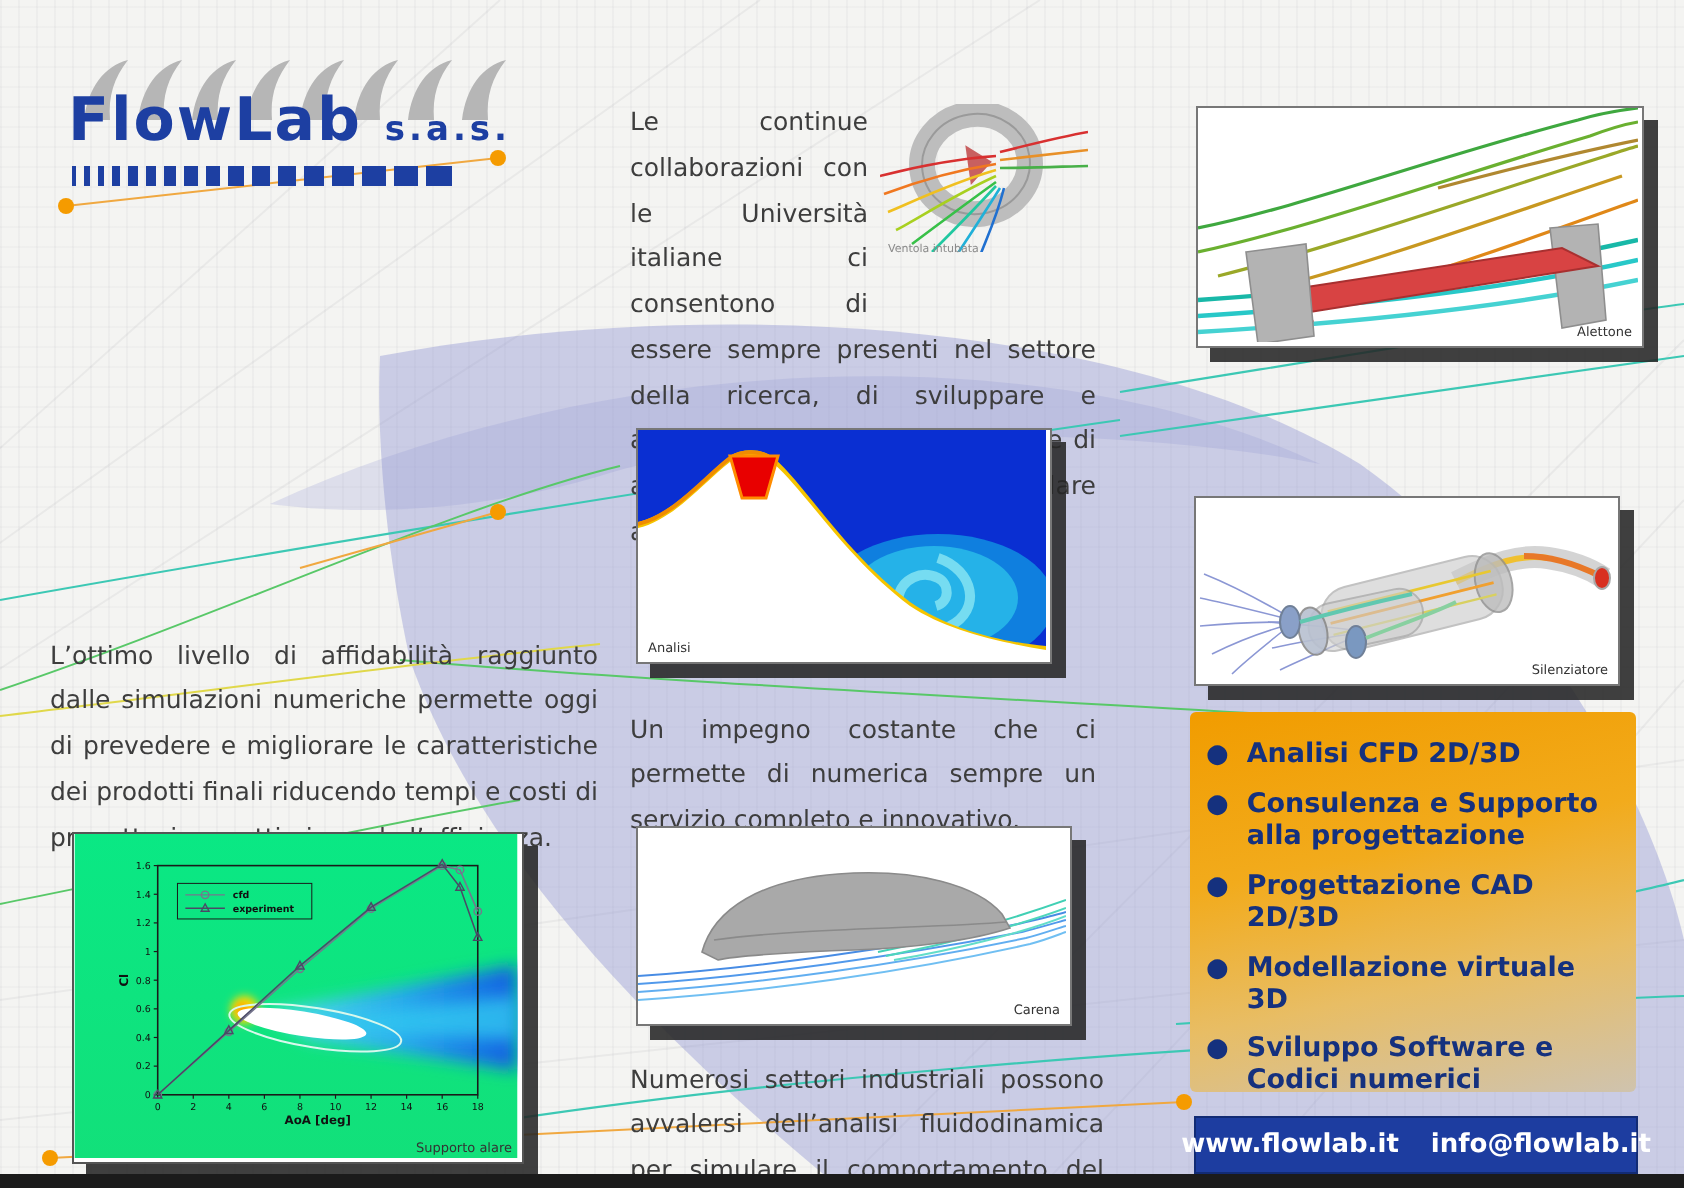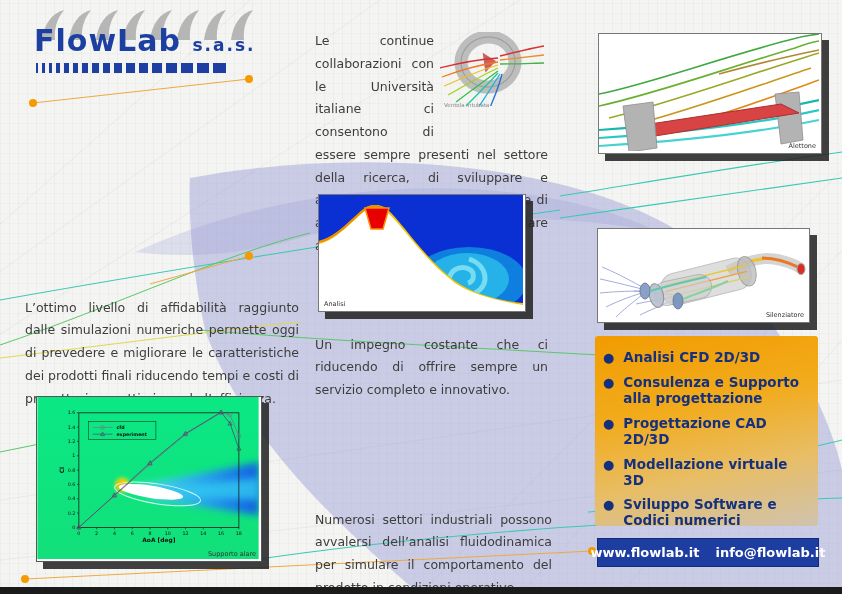--- a/index.html
+++ b/index.html
@@ -4,21 +4,21 @@
 <style>
   html,body{margin:0;padding:0;}
   body{width:842px;height:594px;font-family:"DejaVu Sans","Liberation Sans",sans-serif;}
   .page{position:relative;width:842px;height:594px;overflow:hidden;
     background-color:#f4f4f2;
     background-image:
       repeating-linear-gradient(90deg, rgba(120,120,135,0.055) 0 1px, transparent 1px 9px),
       repeating-linear-gradient(0deg, rgba(120,120,135,0.04) 0 1px, transparent 1px 10px);
   }
   .bg-decor{position:absolute;inset:0;z-index:1;}
-  .content{position:absolute;inset:0;z-index:2;}
+  .content{position:absolute;inset:0;z-index:2;margin-top:20px;}
 
   
   .logo-block{position:absolute;left:28px;top:10px;width:260px;height:72px;}
   .logo-swoosh{position:absolute;left:14px;top:0;}
   .logo-text{position:absolute;left:6px;top:16px;font-weight:bold;color:#1d3fa2;
     font-size:30px;letter-spacing:1px;line-height:1;}
   .logo-suffix{font-size:17px;letter-spacing:2px;}
   .logo-squares{position:absolute;left:8px;top:52px;display:flex;align-items:flex-end;gap:4px;height:11px;}
   .logo-squares i{display:block;height:10px;background:#1d3fa2;}
 
@@ -289,22 +289,39 @@
         <path d="M150,64 C168,70 172,90 156,98 C142,104 128,96 130,84 C132,74 142,70 150,74 C156,77 156,86 149,88" fill="none" stroke="#7fe0f2" stroke-width="5" opacity="0.9"></path>
         <path d="M0,46 C18,42 34,22 46,13 C52,9 62,9 68,14 C84,28 104,62 136,86 C156,100 182,106 204,108 L204,114 L0,114 Z" fill="#f5c400"></path>
         <path d="M0,49 C18,45 34,25 46,16 C52,12 62,12 68,17 C84,31 104,64 136,88 C154,100 180,106 204,110 L204,114 L0,114 Z" fill="#ffffff"></path>
         <path d="M0,47 C18,43 34,23 46,14 C52,10 62,10 68,15" fill="none" stroke="#f08c00" stroke-width="2"></path>
         <path d="M46,13 L70,13 L64,34 L52,34 Z" fill="#e80000"></path>
         <path d="M46,13 L70,13 L64,34 L52,34 Z" fill="none" stroke="#ff8c00" stroke-width="1.5"></path>
       </svg>
       <figcaption class="cap cap-bl">Analisi</figcaption>
     </figure>
 
-    <p class="para p-mid2">Un impegno costante che ci riducendo di offrire sempre un servizio completo e innovativo.</p>
-
+    <p class="para p-mid2">Un impegno costante che ci permette di numerica sempre un servizio completo e innovativo.</p>
+
+    <figure class="card card-carena" style="margin:0">
+      <svg width="214" height="96" viewBox="0 0 214 96">
+        <rect width="214" height="96" fill="#ffffff"></rect>
+        <g fill="none" stroke-width="1" opacity="0.85">
+          <path d="M0,74 C60,70 130,60 190,48 C198,46 208,44 214,42" stroke="#2878e0"></path>
+          <path d="M0,78 C60,74 130,64 192,52 C200,50 210,47 214,46" stroke="#3388e8"></path>
+          <path d="M0,82 C60,78 132,68 194,55 C202,53 210,50 214,49" stroke="#46a0ee"></path>
+          <path d="M0,86 C62,82 134,72 196,58 C204,56 211,53 214,52" stroke="#58b4f0"></path>
+          <path d="M120,62 C150,56 186,46 214,36" stroke="#20c8a8"></path>
+          <path d="M124,64 C154,58 190,49 214,40" stroke="#30d0b0"></path>
+          <path d="M128,66 C158,61 194,52 214,44" stroke="#48d8c0"></path>
+        </g>
+        <path d="M32,62 C38,40 62,26 100,23 C140,20 170,29 182,43 L186,50 C168,56 138,60 108,61 C78,62 48,64 40,66 Z" fill="#a9a9a9" stroke="#8a8a8a" stroke-width="0.8"></path>
+        <path d="M38,56 C80,50 150,50 184,47" fill="none" stroke="#8a8a8a" stroke-width="0.8"></path>
+      </svg>
+      <figcaption class="cap cap-br">Carena</figcaption>
+    </figure>
 
     <p class="para p-mid3">Numerosi settori industriali possono avvalersi dell’analisi fluidodinamica per simulare il comportamento del prodotto in condizioni operative.</p>
 
     <figure class="card card-alettone" style="margin:0">
       <svg width="220" height="117" viewBox="0 0 220 117">
         <rect width="220" height="117" fill="#ffffff"></rect>
         <g fill="none" stroke-width="1.6">
           <path d="M0,60 C50,50 120,24 190,6 C200,3 212,1 220,0" stroke="#3fa83f"></path>
           <path d="M0,72 C56,60 128,34 196,14 C204,11 214,8 220,7" stroke="#6ab030"></path>
           <path d="M10,84 C66,70 140,44 204,24 C210,22 216,20 220,19" stroke="#9aa828"></path>

